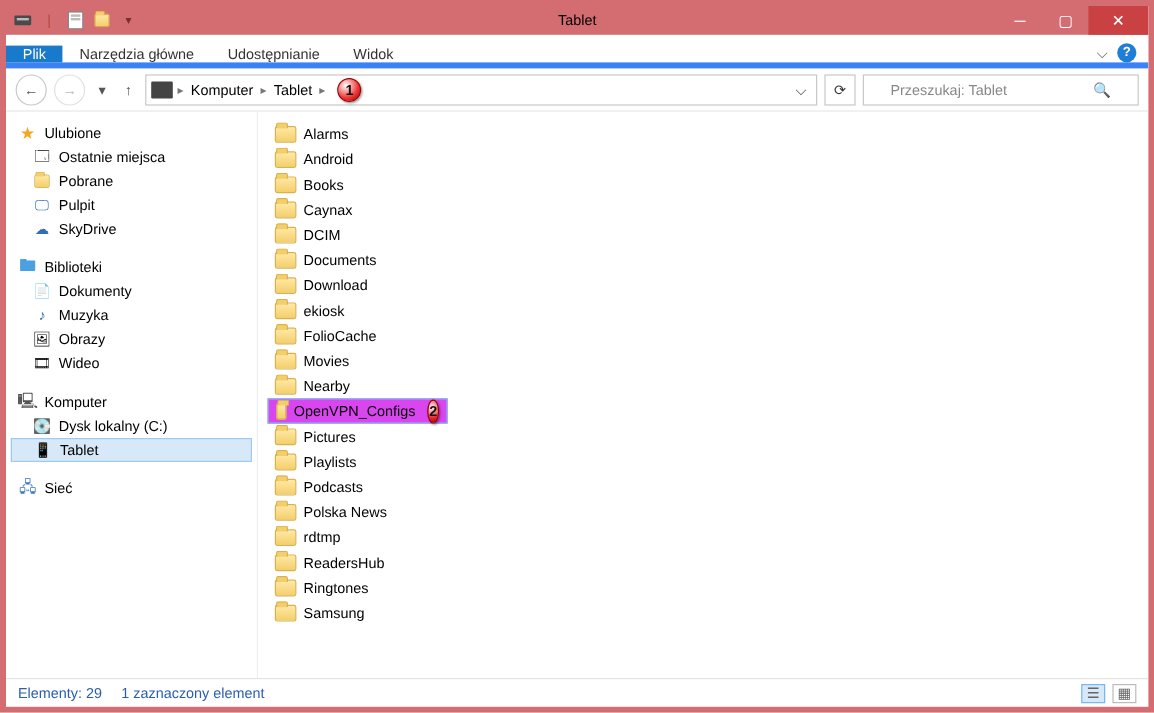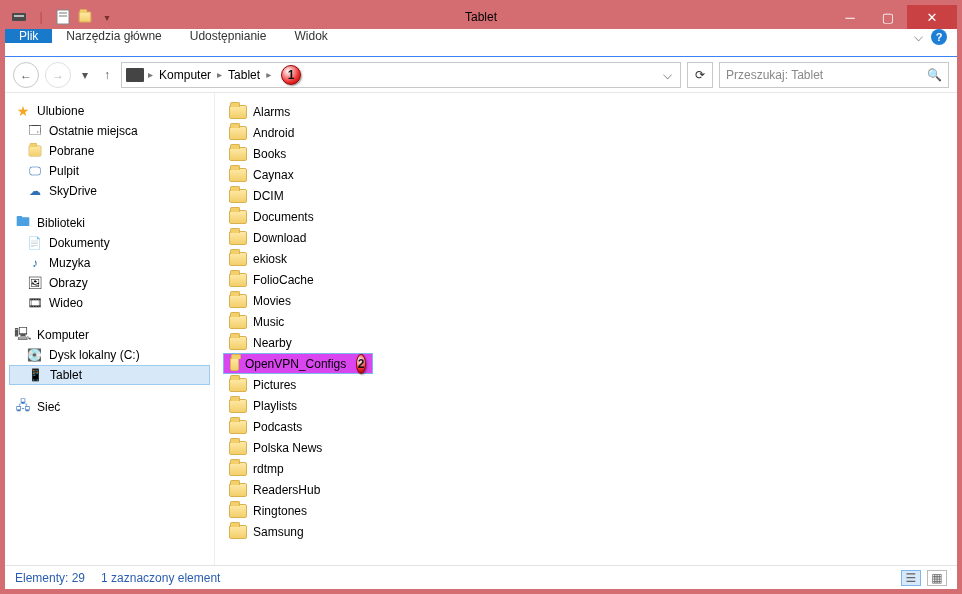--- a/index.html
+++ b/index.html
@@ -7,38 +7,38 @@
   .window{position:relative;width:962px;height:594px;border:5px solid #d46d71;background:#fff;overflow:hidden;}
   
   .titlebar{height:24px;background:#d46d71;display:flex;align-items:center;padding:0 0 0 6px;position:relative;}
   .qat{display:flex;align-items:center;gap:6px;}
   .qat .ico{width:16px;height:16px;display:flex;align-items:center;justify-content:center;color:#fff;}
   .title{position:absolute;left:0;right:0;text-align:center;color:#000;font-size:12px;pointer-events:none;}
   .winbtns{margin-left:auto;display:flex;height:24px;}
   .winbtn{width:38px;height:24px;display:flex;align-items:center;justify-content:center;color:#fff;font-size:13px;}
   .winbtn.close{background:#c94143;width:50px;}
   
-  .ribbon{height:28px;background:#fff;border-bottom:1px solid #3b82f6;display:flex;align-items:flex-start;}
+  .ribbon{height:28px;background:#fff;border-bottom:5px solid #3b82f6;display:flex;align-items:flex-end;}
   .ribbon .tab{padding:0 14px;display:flex;align-items:center;color:#333;cursor:default;}
   .ribbon .tab.file{background:#1979ca;color:#fff;}
   .ribbon .spacer{flex:1;}
   .ribbon .help{display:flex;align-items:center;gap:8px;padding:0 10px;color:#438bc8;}
   .helpcircle{width:16px;height:16px;border-radius:50%;background:#1f7fd6;color:#fff;display:flex;align-items:center;justify-content:center;font-weight:bold;font-size:11px;}
   
   .navbar{height:36px;display:flex;align-items:center;gap:6px;padding:4px 8px;border-bottom:1px solid #e7e7e7;}
   .navarrow{width:26px;height:26px;border:1px solid #c8c8c8;border-radius:50%;display:flex;align-items:center;justify-content:center;color:#555;background:#fff;}
   .navarrow.disabled{color:#bbb;border-color:#e0e0e0;}
   .smallbtn{width:16px;height:26px;display:flex;align-items:center;justify-content:center;color:#555;}
   .addr{flex:1;height:26px;border:1px solid #c8c8c8;display:flex;align-items:center;padding:0 4px;gap:4px;background:#fff;position:relative;}
   .addr .drive{width:18px;height:14px;background:#444;border-radius:1px;position:relative;}
   .addr .sep{color:#777;font-size:10px;}
   .addr .crumb{color:#000;padding:0 2px;}
   .addr .dd{margin-left:auto;color:#555;padding:0 4px;}
   .refresh{width:26px;height:26px;border:1px solid #c8c8c8;display:flex;align-items:center;justify-content:center;color:#333;background:#fff;}
-  .search{width:230px;height:26px;border:1px solid #c8c8c8;display:flex;align-items:center;padding:0 6px;color:#888;background:#fff;justify-content:space-between;}
+  .search{width:230px;height:26px;border:1px solid #c8c8c8;display:flex;align-items:center;padding:0 22px;color:#888;background:#fff;justify-content:space-between;}
   
   .body{display:flex;height:calc(100% - 24px - 28px - 36px - 24px);}
   .side{width:210px;border-right:1px solid #eee;padding:8px 4px;overflow:auto;}
   .group{margin-bottom:12px;}
   .node{display:flex;align-items:center;gap:6px;padding:2px 4px 2px 18px;white-space:nowrap;}
   .node.root{padding-left:6px;font-weight:normal;}
   .node.sel{background:#d7e8f8;border:1px solid #9ecaed;padding-top:1px;padding-bottom:1px;}
   .ico16{width:16px;height:16px;display:inline-flex;align-items:center;justify-content:center;}
   .main{flex:1;overflow:auto;padding:8px 0 8px 8px;}
   .cols{display:flex;align-items:flex-start;}
@@ -240,24 +240,20 @@
             <div class="item">
               <span class="folder"></span>
               <span>FolioCache</span>
             </div>
             <div class="item">
               <span class="folder"></span>
               <span>Movies</span>
             </div>
             <div class="item">
               <span class="folder"></span>
-              <span>Music</span>
-            </div>
-            <div class="item">
-              <span class="folder"></span>
               <span>Nearby</span>
             </div>
             <div class="item sel">
               <span class="folder"></span>
               <span>OpenVPN_Configs</span>
               <div class="anno" style="position: relative; margin-left: 4px;">2</div>
             </div>
             <div class="item">
               <span class="folder"></span>
               <span>Pictures</span>

